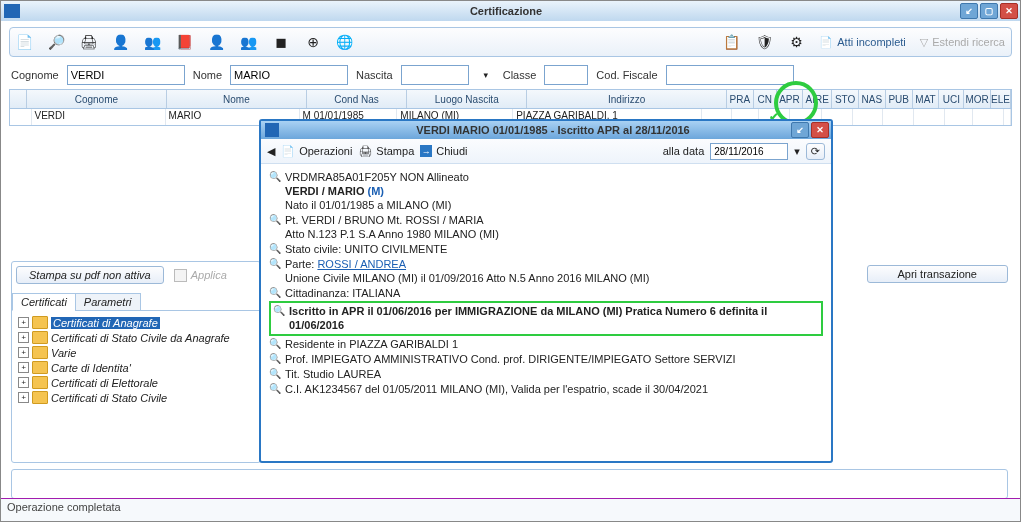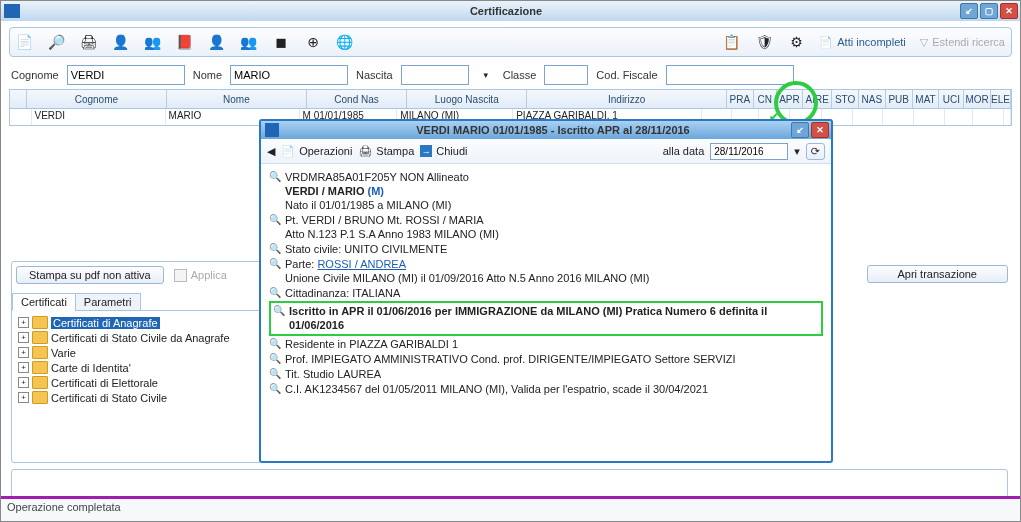--- a/index.html
+++ b/index.html
@@ -16,21 +16,21 @@
 .tb-muted{color:#aaa;}
 .filters{margin:8px 10px 4px 10px;display:flex;align-items:center;gap:8px;}
 .filters label{color:#333;}
 .filters input{border:1px solid #7ba4cf;height:16px;padding:1px 3px;font-size:11px;}
 .gridhead{margin:0 8px;border:1px solid #a9c6e4;background:linear-gradient(#f4f8fc,#e1ecf7);display:flex;height:18px;font-size:10px;}
 .gh{border-right:1px solid #b8cde3;display:flex;align-items:center;justify-content:center;color:#2a4c70;}
 .gridrow{margin:0 8px;border-left:1px solid #a9c6e4;border-right:1px solid #a9c6e4;border-bottom:1px solid #a9c6e4;display:flex;height:16px;font-size:10px;background:#fff;}
 .gc{border-right:1px solid #e1e8f0;padding:1px 3px;overflow:hidden;white-space:nowrap;}
 .circle{position:absolute;width:36px;height:36px;border:4px solid #2ecc40;border-radius:50%;}
 .panel{position:absolute;border:1px solid #a9c6e4;border-radius:3px;background:#fff;}
-.leftbox{left:10px;top:260px;width:248px;height:200px;}
+.leftbox{left:10px;top:260px;width:248px;height:200px;font-style:italic;}
 .leftbtnrow{display:flex;align-items:center;gap:10px;padding:4px;}
 .btn{border:1px solid #9cb9d8;border-radius:3px;background:linear-gradient(#fdfdfe,#e7eef8);padding:2px 12px;font-size:11px;}
 .checkbox{display:flex;align-items:center;gap:4px;color:#aaa;}
 .tabs{display:flex;margin-top:4px;border-bottom:1px solid #a9c6e4;}
 .tab{border:1px solid #a9c6e4;border-bottom:1px solid #fff;margin-right:-1px;padding:2px 8px;background:#fff;position:relative;top:1px;font-size:11px;}
 .tab.inactive{background:#eef3f9;border-bottom:1px solid #a9c6e4;}
 .tree{padding:4px 6px;font-size:11px;}
 .tree .it{display:flex;align-items:center;gap:3px;padding:1px 0;}
 .tree .exp{width:9px;height:9px;border:1px solid #888;display:flex;align-items:center;justify-content:center;font-size:8px;line-height:7px;}
 .tree .folder{width:14px;height:11px;background:#f5c451;border:1px solid #d09b20;border-radius:1px;}
@@ -43,21 +43,21 @@
 .mtoolbar .sp{flex:1;}
 .mtoolbar input{width:70px;border:1px solid #7ba4cf;height:15px;font-size:10px;padding:0 3px;}
 .detail{padding:6px 8px;font-size:11px;line-height:14px;}
 .detail .row{display:flex;align-items:flex-start;gap:4px;margin-bottom:1px;}
 .detail .mag{width:12px;text-align:center;color:#7fa7d7;font-size:10px;flex-shrink:0;}
 .detail a{color:#1b5fb3;text-decoration:underline;}
 .highlight{border:2px solid #2ecc40;padding:1px 2px;margin:1px 0;}
 .bold{font-weight:bold;}
 .rightbtn{position:absolute;right:12px;top:264px;}
 .rightbtn .btn{padding:2px 30px;}
-.statusbar{position:absolute;left:0;right:0;bottom:0;height:18px;border-top:3px solid #a21caf;background:#f6f9fc;padding:2px 6px;font-size:11px;color:#444;}
+.statusbar{position:absolute;left:0;right:0;bottom:0;height:18px;border-top:1px solid #a21caf;background:#f6f9fc;padding:2px 6px;font-size:11px;color:#444;}
 .bigempty{position:absolute;left:10px;right:12px;top:462px;height:28px;border:1px solid #a9c6e4;background:#fff;border-radius:3px;bottom:22px;top:auto;}
 .check{color:#2ecc40;font-weight:bold;font-size:12px;}
 </style>
 </head>
 <body>
 
 <div class="titlebar">
   <div style="width:16px;height:14px;background:#2166b5;margin-left:3px;"></div>
   <div class="t">Certificazione</div>
   <div class="winbtns">
@@ -227,21 +227,21 @@
     <span>▾</span>
     <span class="btn" style="padding:1px 4px">⟳</span>
   </div>
   <div class="detail">
     <div class="row">
         <span class="mag">🔍</span>
         <div><span>VRDMRA85A01F205Y NON Allineato</span><br><span class="bold">VERDI / MARIO</span> <span class="bold" style="color:#1b5fb3">(M)</span><br><span>Nato il 01/01/1985 a MILANO (MI)</span></div>
       </div>
     <div class="row">
         <span class="mag">🔍</span>
-        <div><span>Pt. VERDI / BRUNO Mt. ROSSI / MARIA</span><br><span>Atto N.123 P.1 S.A Anno 1983 MILANO (MI)</span></div>
+        <div><span>Pt. VERDI / BRUNO Mt. ROSSI / MARIA</span><br><span>Atto N.123 P.1 S.A Anno 1980 MILANO (MI)</span></div>
       </div>
     <div class="row">
         <span class="mag">🔍</span>
         <span>Stato civile: UNITO CIVILMENTE</span>
       </div>
     <div class="row">
         <span class="mag">🔍</span>
         <div><span>Parte: </span><a href="#">ROSSI / ANDREA</a><br><span>Unione Civile MILANO (MI) il 01/09/2016 Atto N.5 Anno 2016 MILANO (MI)</span></div>
       </div>
     <div class="row">

